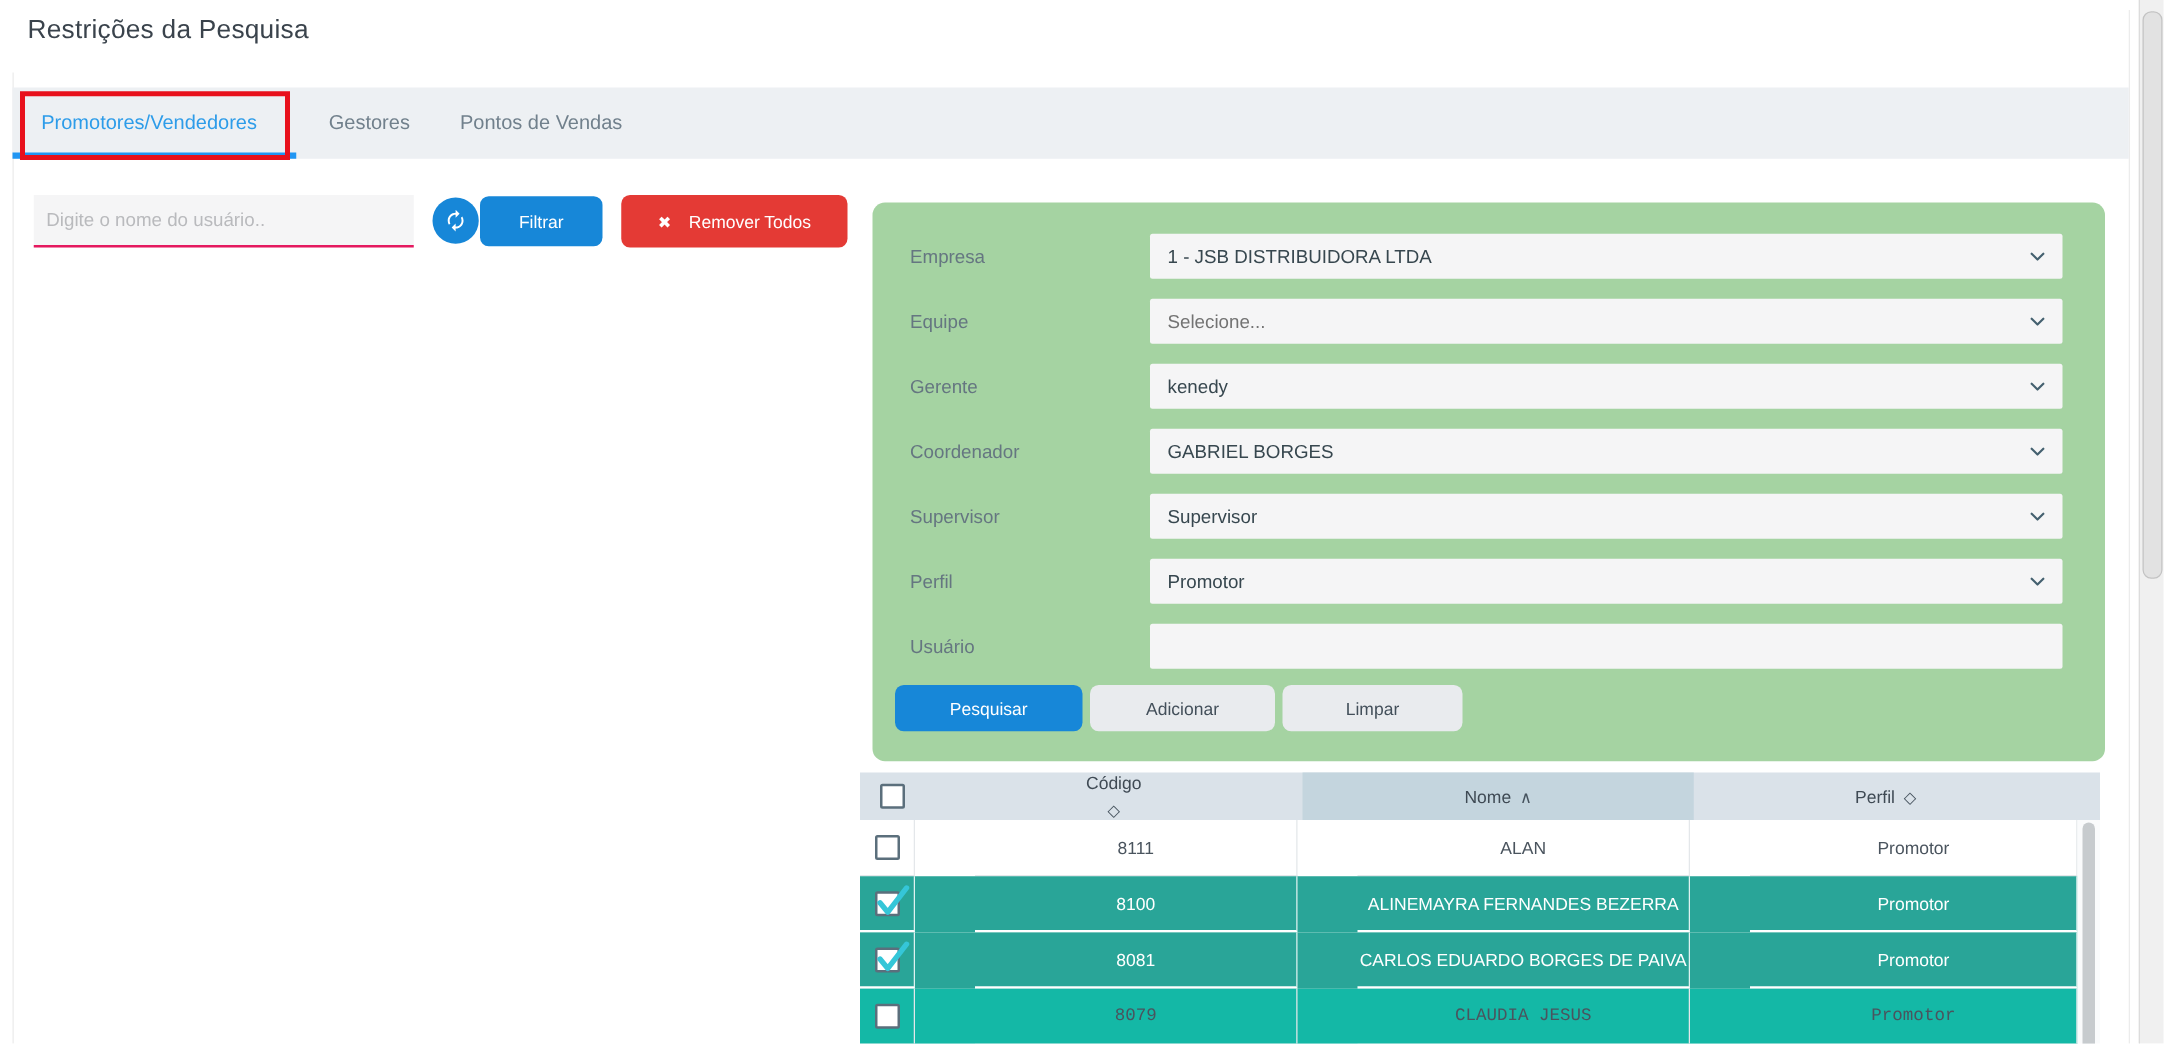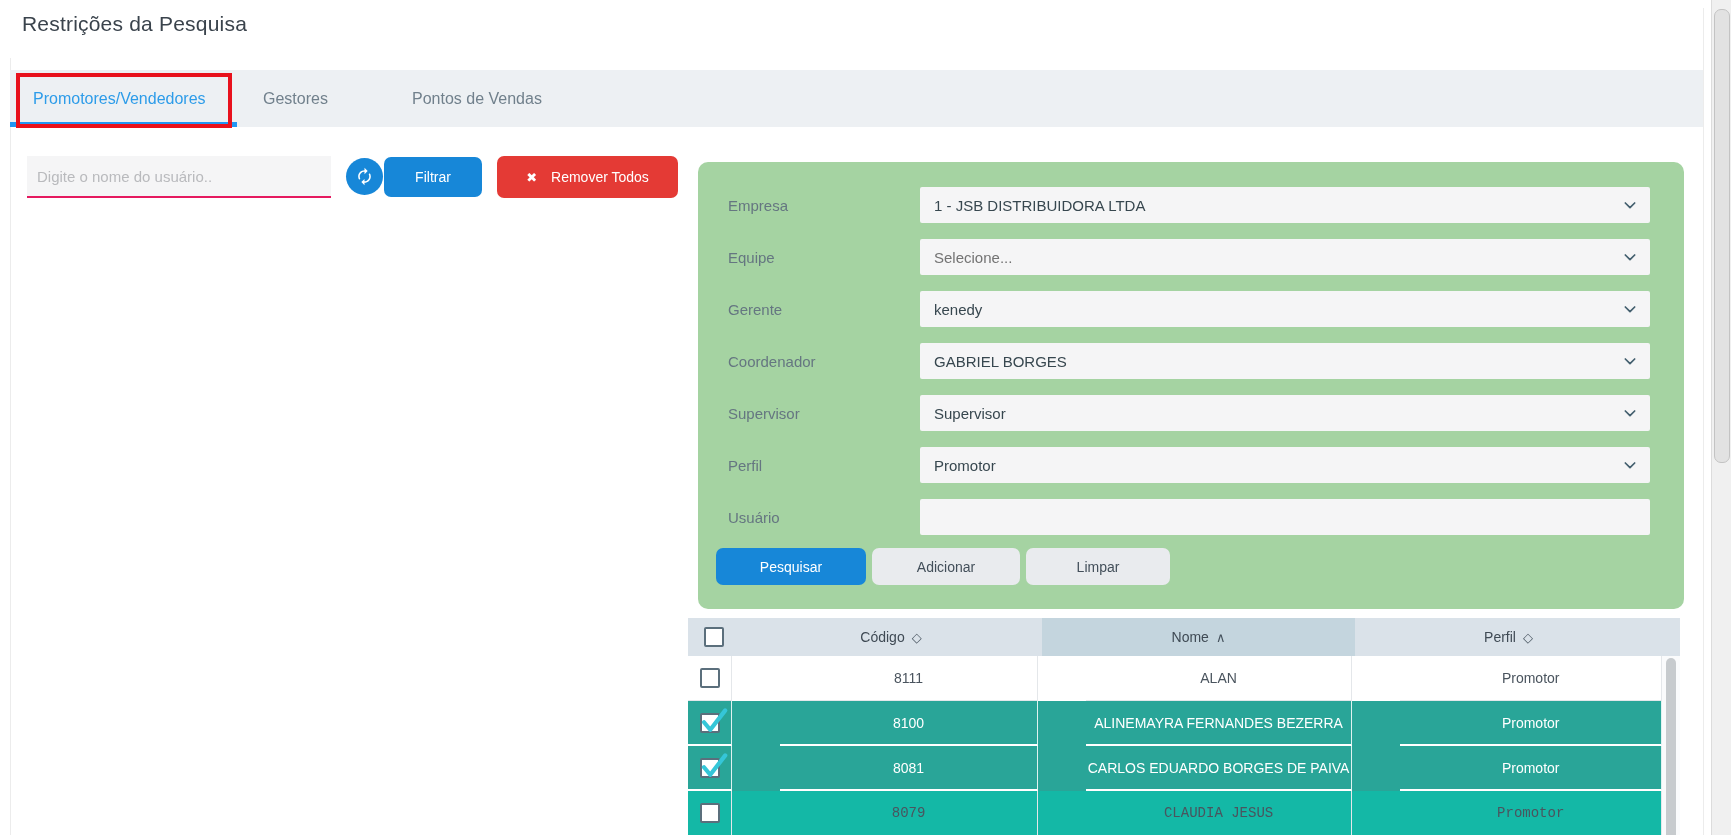--- a/index.html
+++ b/index.html
@@ -39,21 +39,21 @@
   .fbtn{position:absolute;top:386px;height:37px;border-radius:7px;font-size:14px;}
   .fbtn.primary{background:#1787d8;color:#fff;}
   .fbtn.neutral{background:#e9ebee;color:#434f5a;}
 
   
   .table{left:688px;top:618px;width:992px;background:#fff;}
   .thead{position:absolute;left:0;top:0;width:992px;height:38px;background:#dae2e9;display:flex;}
   .trow{position:absolute;left:0;width:974px;height:45px;display:flex;background:#fff;gap:48px;}
   .cell{display:flex;align-items:center;justify-content:center;box-sizing:border-box;font-size:14px;}
   .col-cb{width:52px;}
-  .col-cod{width:302px;}
+  .col-cod{width:302px;flex-direction:column;}
   .col-nome{width:313px;}
   .col-perf{width:307px;}
   .thead .cell{color:#3f4a54;gap:7px;}
   .thead .col-nome{background:#c4d5de;}
   .sorticon{font-size:13px;color:#46535e;}
   .trow .cell{border-right:1px solid #e4e7ea;border-bottom:1px solid #e4e7ea;color:#4a545e;}
   .trow.selected{background:#29a598;}
   .trow.selected .cell{color:#fff;border-right:1px solid rgba(255,255,255,.85);border-bottom:2px solid #fff;}
   .trow.stripe{background:#14b8a6;font-family:Liberation Mono, monospace;}
 
@@ -74,21 +74,21 @@
 <div id="screen">
 
   <div class="abs edge-line" style="left:10px;top:58px;height:777px;"></div>
   <div class="abs edge-line" style="left:1703px;top:8px;height:827px;"></div>
 
   <div class="abs page-title">Restrições da Pesquisa</div>
 
   <div class="abs tabbar">
     <div class="tab active" style="left:23px;">Promotores/Vendedores</div>
     <div class="tab" style="left:253px;">Gestores</div>
-    <div class="tab" style="left:358px;margin-left:44px;">Pontos de Vendas</div>
+    <div class="tab" style="left:358px;">Pontos de Vendas</div>
   </div>
   <div class="abs tab-underline"></div>
   <div class="abs annotation"></div>
 
   <input class="abs search-input" type="text" placeholder="Digite o nome do usuário.." style="">
   <button class="abs btn refresh-btn">
     <span style="display:flex;">
       <svg width="19" height="19" viewBox="0 0 24 24">
           <path fill="#ffffff" d="M12 6v3l4-4-4-4v3c-4.42 0-8 3.58-8 8 0 1.57.46 3.03 1.24 4.26L6.7 14.8c-.45-.83-.7-1.79-.7-2.8 0-3.31 2.69-6 6-6zm6.76 1.74L17.3 9.2c.44.84.7 1.79.7 2.8 0 3.31-2.69 6-6 6v-3l-4 4 4 4v-3c4.42 0 8-3.58 8-8 0-1.57-.46-3.03-1.24-4.26z"></path>
         </svg>

